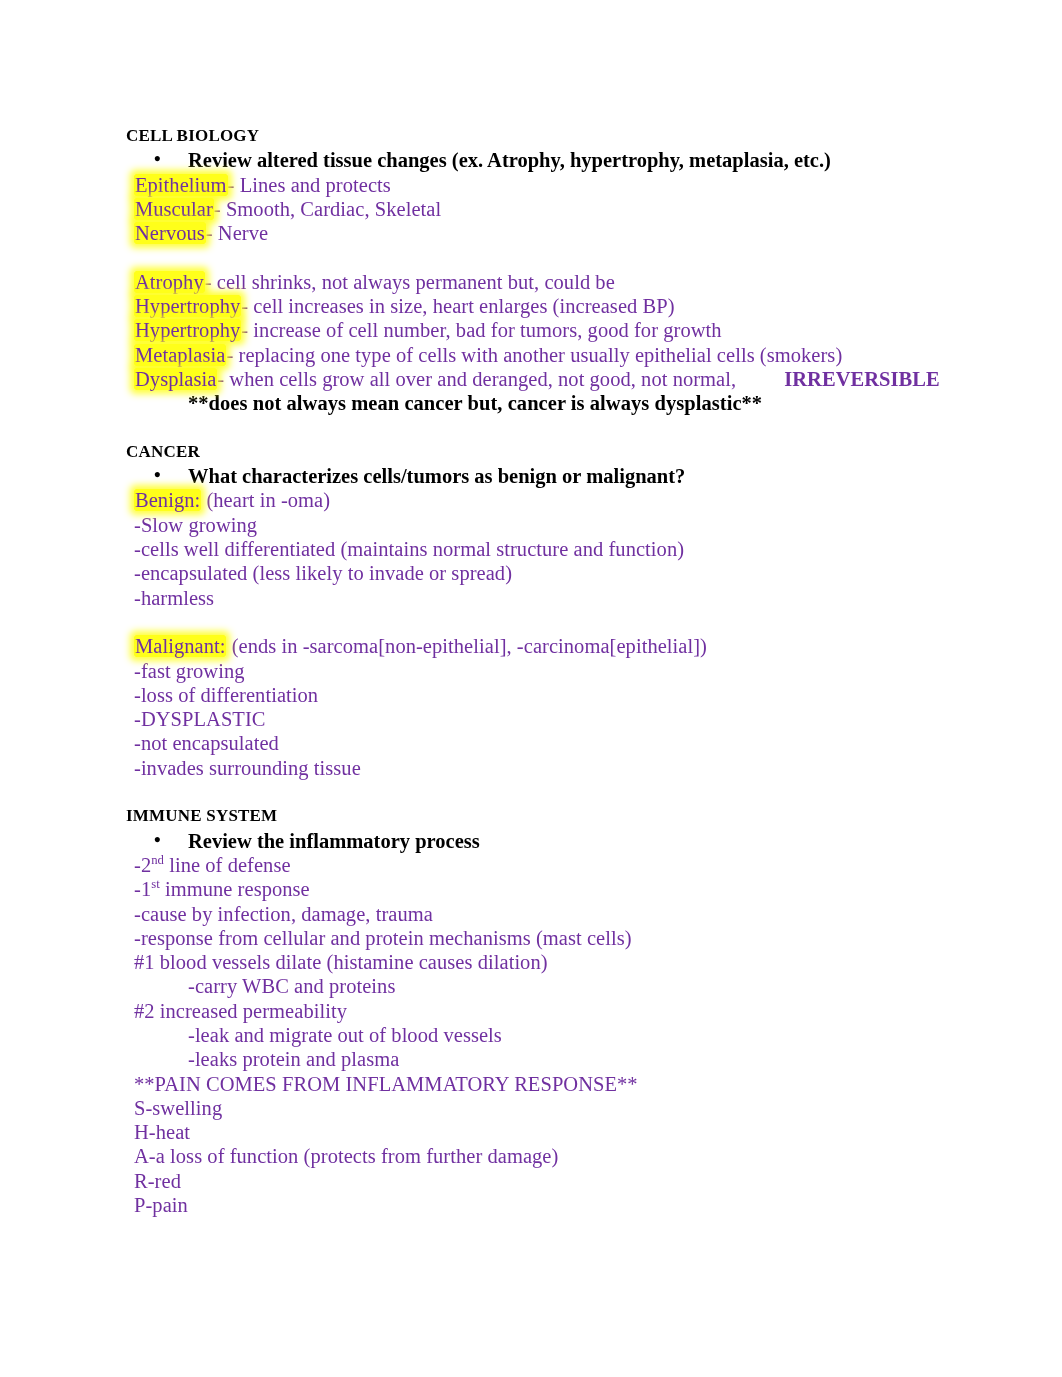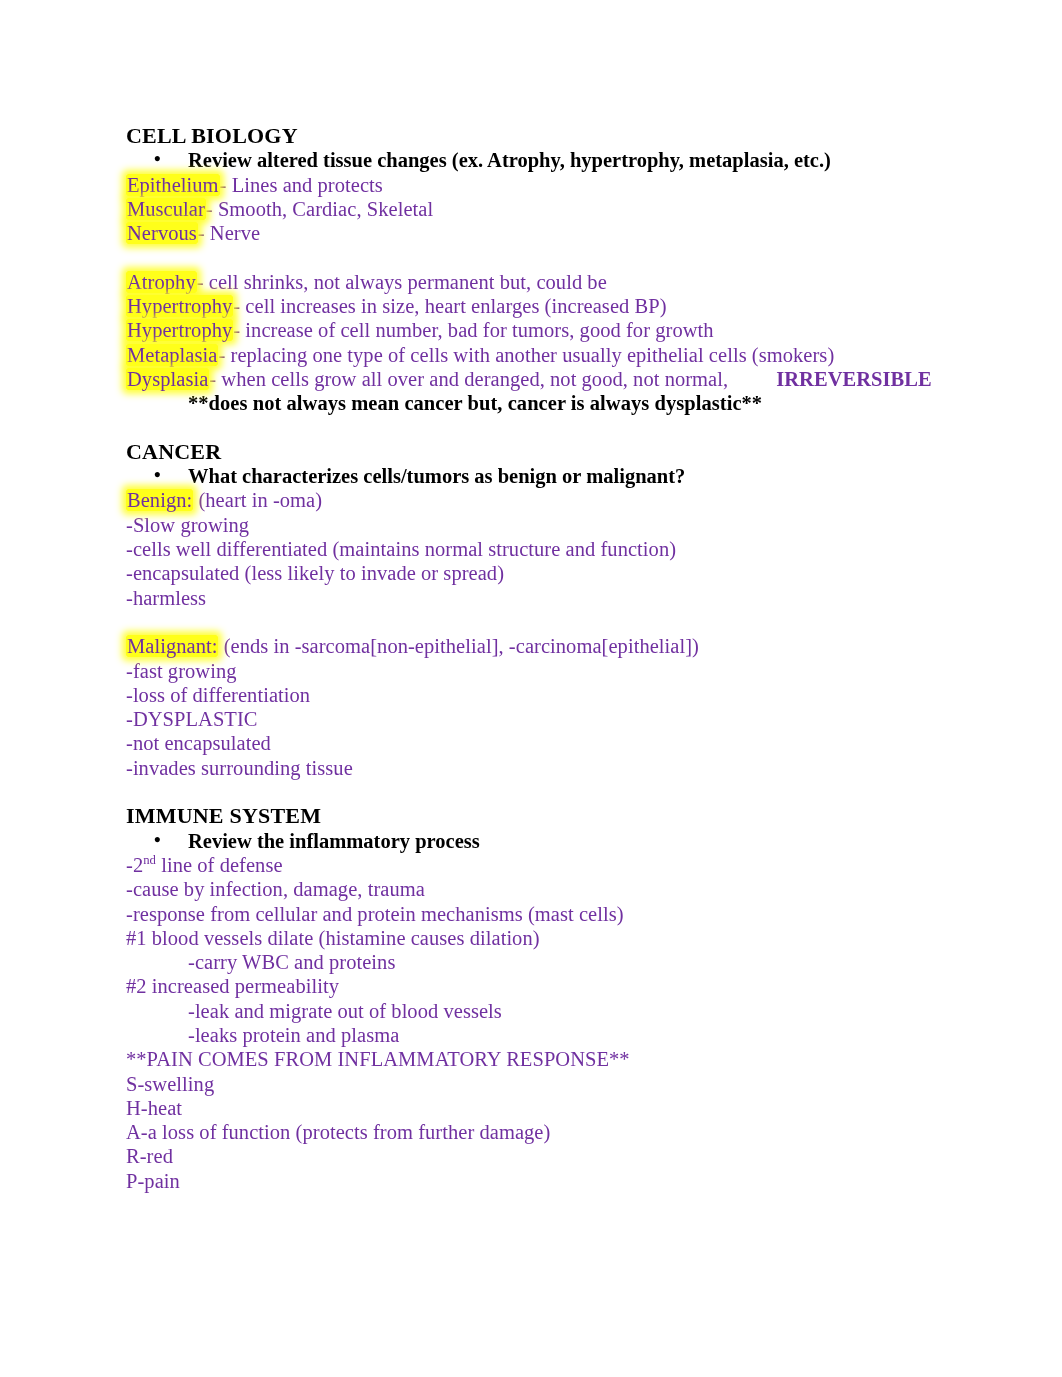--- a/index.html
+++ b/index.html
@@ -26,23 +26,24 @@
     left: 126px;
     top: 124px;
     width: 820px;
   }
   .line {
     font-size: 20.5px;
     line-height: 24.3px;
     color: #7030A0;
     white-space: pre-wrap;
     letter-spacing: 0.05px;
+    padding-left: 8px;
   }
   .heading {
-    font-size: 22px;
+    font-size: 17px;
     line-height: 24.3px;
     font-weight: bold;
     color: #000000;
     letter-spacing: 0.2px;
   }
   .bullet-line {
     font-size: 20.5px;
     line-height: 24.3px;
     font-weight: bold;
     color: #000000;
@@ -111,20 +112,21 @@
       <div class="line"><span class="hl">Malignant:</span><span> (ends in -sarcoma[non-epithelial], -carcinoma[epithelial])</span></div>
       <div class="line"><span>-fast growing</span></div>
       <div class="line"><span>-loss of differentiation</span></div>
       <div class="line"><span>-DYSPLASTIC</span></div>
       <div class="line"><span>-not encapsulated</span></div>
       <div class="line"><span>-invades surrounding tissue</span></div>
       <div class="spacer">&nbsp;</div>
       <div class="heading">IMMUNE SYSTEM</div>
       <div class="bullet-line"><span class="bullet-dot">•</span><span>Review the inflammatory process</span></div>
       <div class="line"><span>-2</span><sup>nd</sup><span> line of defense</span></div>
+      <div class="line"><span>-1</span><sup>st</sup><span> immune response</span></div>
       <div class="line"><span>-cause by infection, damage, trauma</span></div>
       <div class="line"><span>-response from cellular and protein mechanisms (mast cells)</span></div>
       <div class="line"><span>#1 blood vessels dilate (histamine causes dilation)</span></div>
       <div class="line indent2"><span>-carry WBC and proteins</span></div>
       <div class="line"><span>#2 increased permeability</span></div>
       <div class="line indent2"><span>-leak and migrate out of blood vessels</span></div>
       <div class="line indent2"><span>-leaks protein and plasma</span></div>
       <div class="line"><span>**PAIN COMES FROM INFLAMMATORY RESPONSE**</span></div>
       <div class="line"><span>S-swelling</span></div>
       <div class="line"><span>H-heat</span></div>

